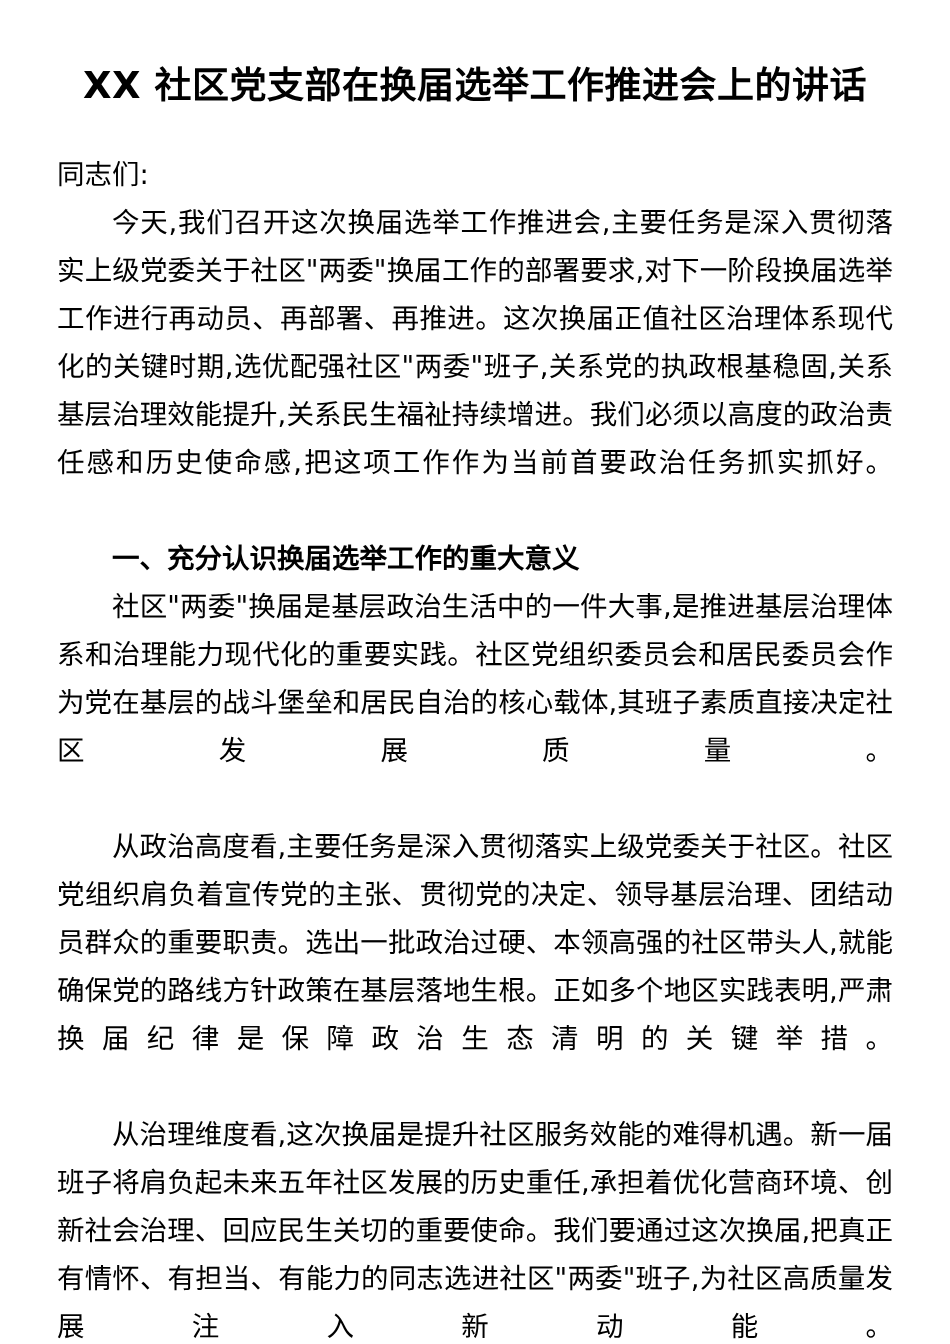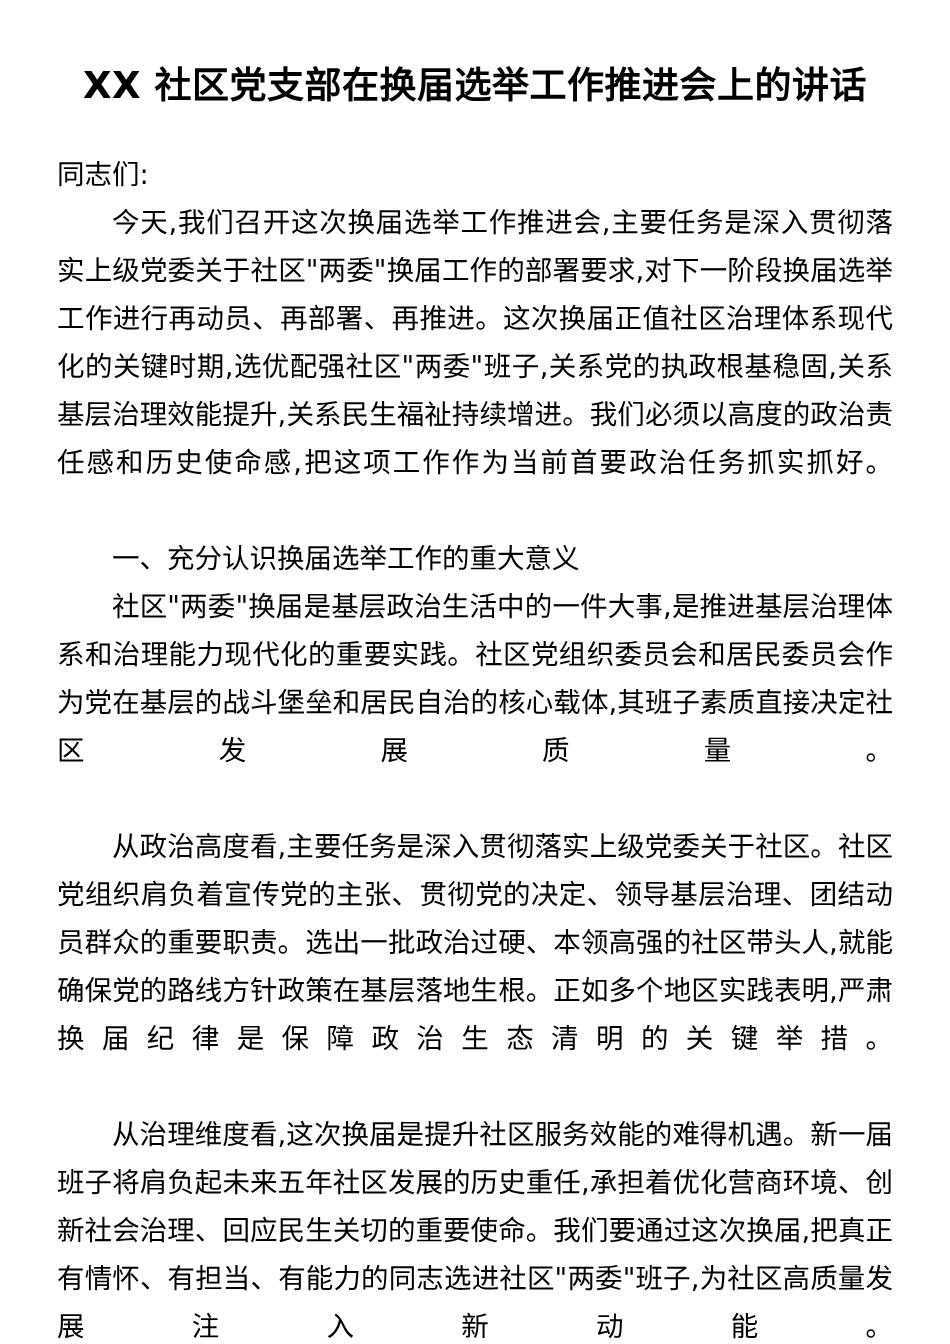--- a/index.html
+++ b/index.html
@@ -61,21 +61,21 @@
   p.indent {
     text-indent: 2em;
   }
 
   p.salutation {
     text-indent: 0;
   }
 
   p.section-heading {
     text-indent: 2em;
-    font-weight: 400;
+    font-weight: 700;
     text-align: center;
   }
 
   
   p.para::after {
     content: "";
     display: inline-block;
     width: 100%;
   }
   p.para.no-justify::after { display: none; }

